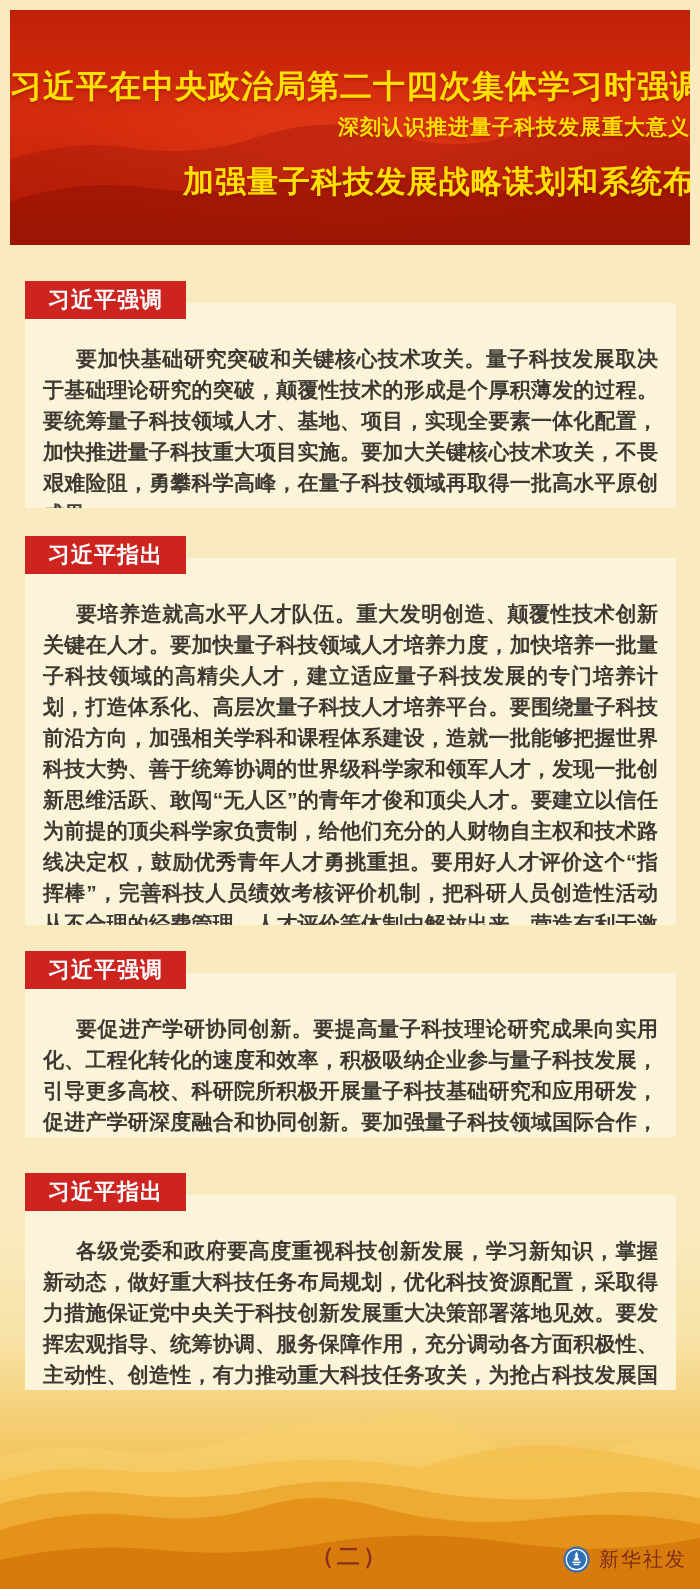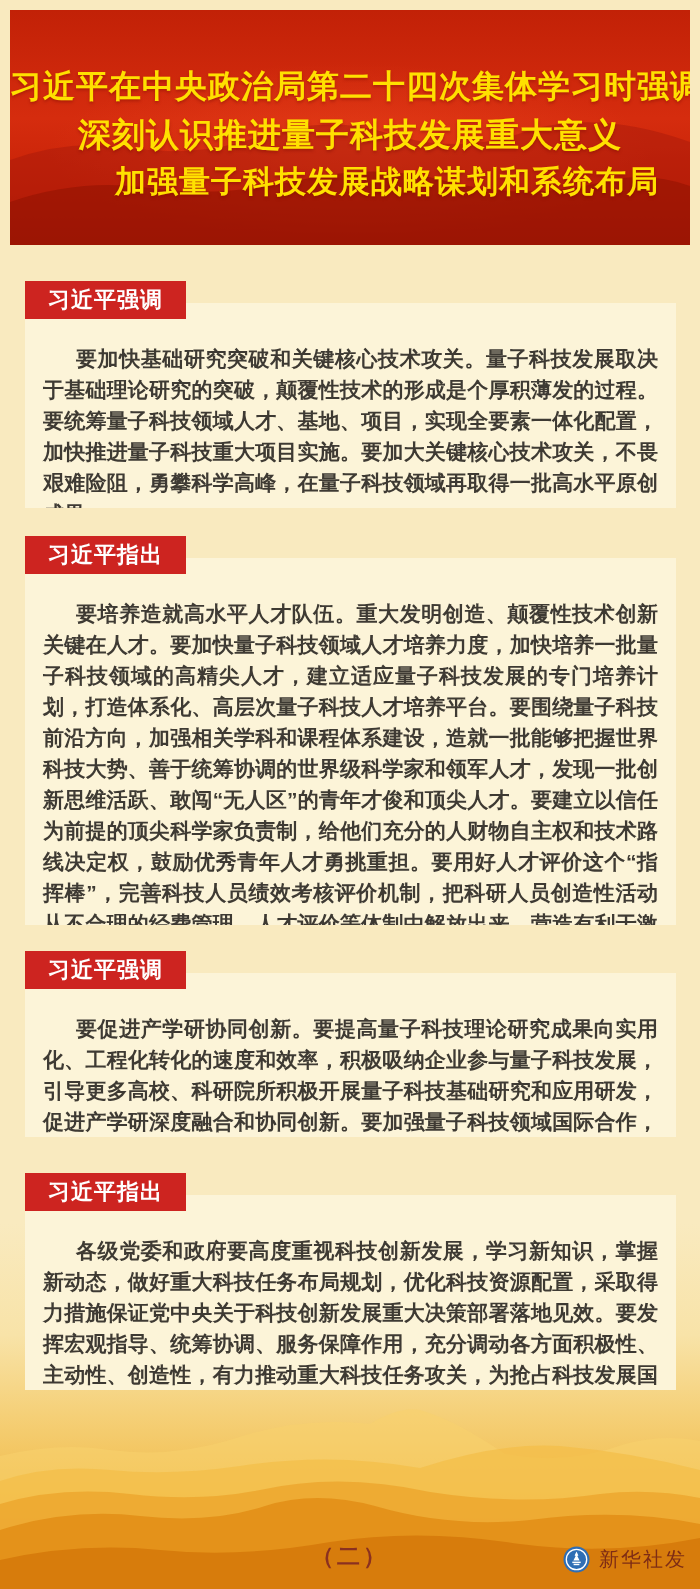--- a/index.html
+++ b/index.html
@@ -13,26 +13,26 @@
   }
   
   .banner{
     position:absolute;left:10px;top:10px;width:680px;height:235px;overflow:hidden;
     background:
       radial-gradient(ellipse 62% 52% at 50% 60%, rgba(250,84,38,.38), rgba(250,84,38,0) 72%),
       linear-gradient(180deg,#C22107 0%,#D52C0E 46%,#C62106 78%,#B01A03 100%);
   }
   .banner svg{position:absolute;left:0;top:0;width:100%;height:100%;}
   .banner-title{
-    position:absolute;left:0;width:100%;text-align:center;
+    position:absolute;left:0;width:100%;text-align:right;
     color:var(--title-color,#FFE000);font-weight:700;letter-spacing:1px;
     text-shadow:0 2px 3px rgba(110,10,0,.35);white-space:nowrap;
   }
   .bt1{top:55px;font-size:32px;}
-  .bt2{top:103px;font-size:33px;}
+  .bt2{top:103px;font-size:21px;}
   .bt3{top:151px;font-size:31px;padding-left:37px;}
   
   .badge{
     position:absolute;left:25px;z-index:2;display:inline-block;
     background:var(--badge-bg,#CD2420);color:#FFFFFF;
     font-size:22px;font-weight:700;line-height:38px;height:38px;
     padding:0 23px;letter-spacing:1px;white-space:nowrap;
   }
   .box{
     position:absolute;left:25px;width:651px;box-sizing:border-box;

